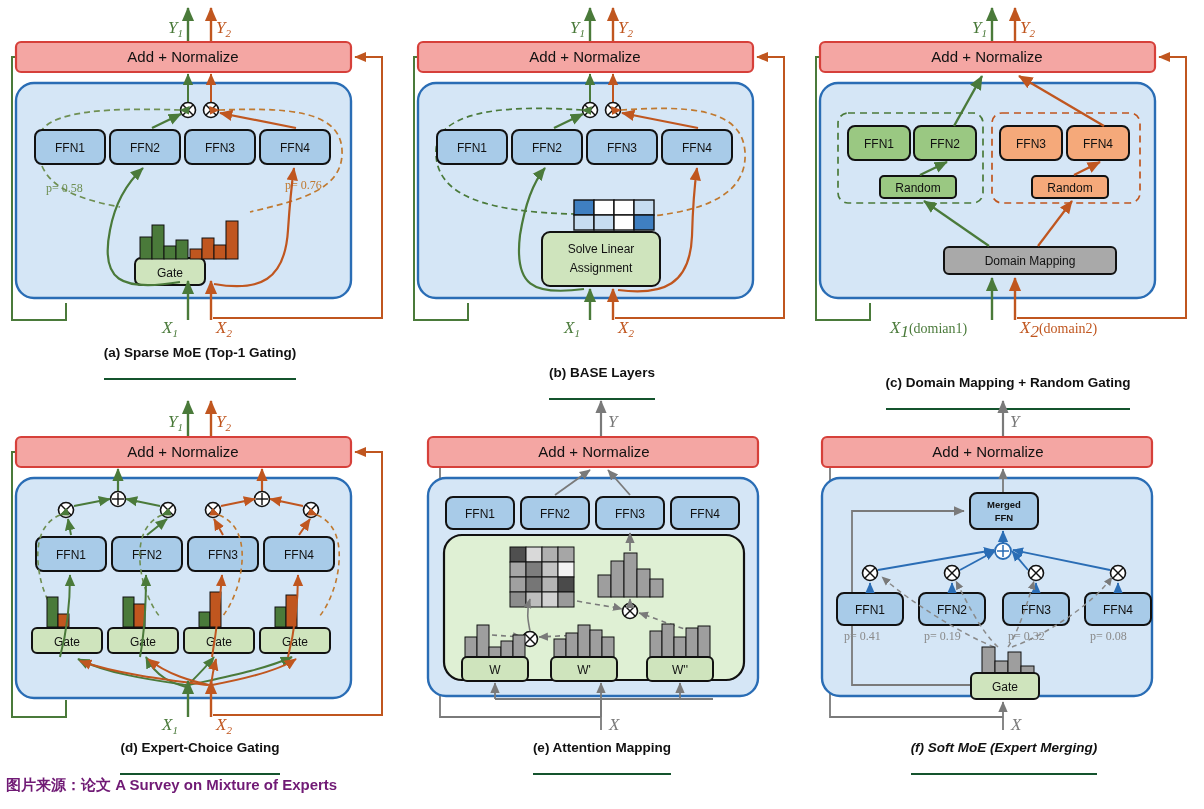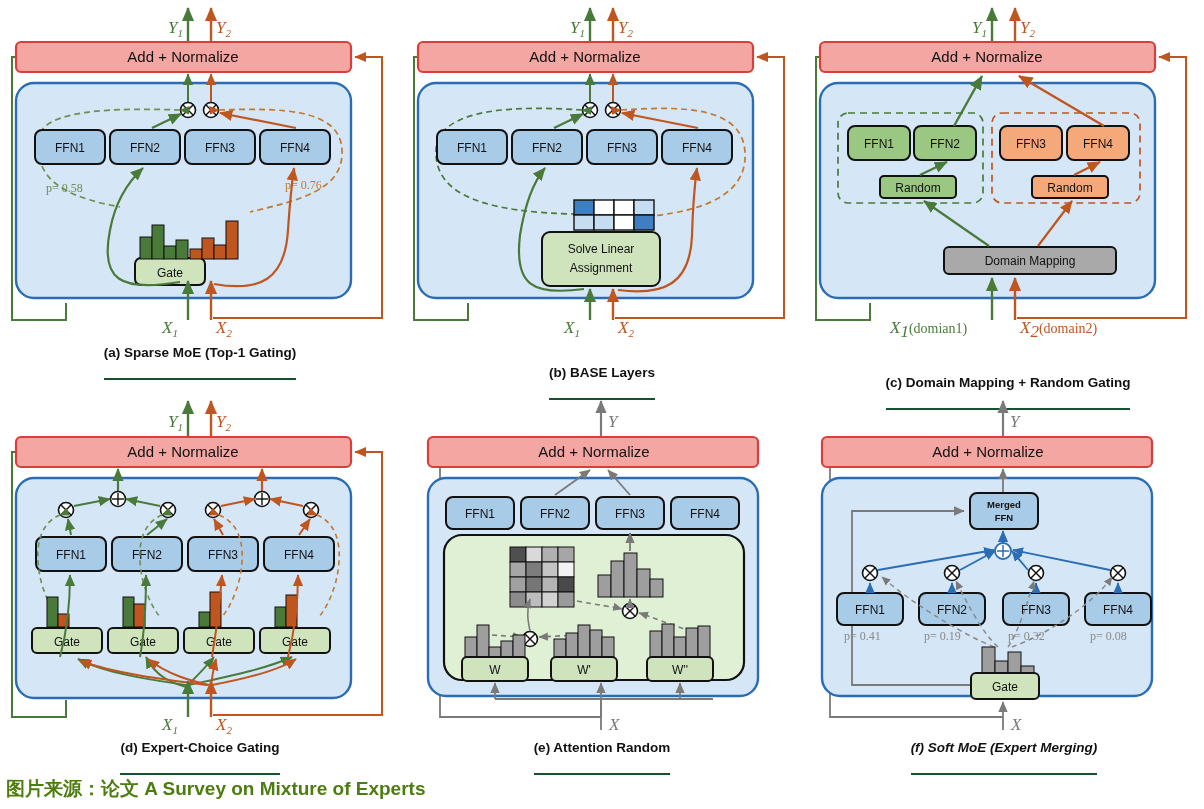--- a/index.html
+++ b/index.html
@@ -7,21 +7,21 @@
   .figure{position:absolute;left:0;top:0;width:984px;height:770px;}
   .panel{position:absolute;width:400px;height:385px;}
   .panel svg{display:block;}
   .cap{
     position:absolute;width:400px;text-align:center;
     font-family:"Liberation Sans",sans-serif;font-weight:bold;font-size:13.5px;color:#111;
   }
   .cap span{border-bottom:2px solid #14532d;padding-bottom:18px;}
   .source{
     position:absolute;left:6px;top:776px;
-    font-family:"Liberation Sans",sans-serif;font-weight:bold;font-size:19px;color:#4d7c0f;
+    font-family:"Liberation Sans",sans-serif;font-weight:bold;font-size:15px;color:#701a75;
     white-space:nowrap;
   }
   text{font-family:"Liberation Sans",sans-serif;}
   .lbl{font-size:15px;fill:#111;}
   .lblsm{font-size:12px;fill:#111;}
   .lblxs{font-size:9.5px;font-weight:bold;fill:#111;}
   .mathg{font-family:"Liberation Serif",serif;font-style:italic;font-size:17px;fill:#4a7a3a;}
   .matho{font-family:"Liberation Serif",serif;font-style:italic;font-size:17px;fill:#c0561f;}
   .mathgr{font-family:"Liberation Serif",serif;font-style:italic;font-size:17px;fill:#7a7a7a;}
   .plaing{font-family:"Liberation Serif",serif;font-size:14px;fill:#4a7a3a;}
@@ -530,21 +530,21 @@
       <text class="lblsm" x="278" y="289" text-anchor="middle">W''</text>
 
       <path d="M199,332 L199,314 M93,314 L311,314 M93,314 L93,300 M199,314 L199,300 M278,314 L278,300" fill="none" stroke="#7a7a7a" stroke-width="1.8"></path>
       <line x1="93" y1="308" x2="93" y2="298" stroke="#7a7a7a" stroke-width="1.8" marker-end="url(#agr)"></line>
       <line x1="199" y1="308" x2="199" y2="298" stroke="#7a7a7a" stroke-width="1.8" marker-end="url(#agr)"></line>
       <line x1="278" y1="308" x2="278" y2="298" stroke="#7a7a7a" stroke-width="1.8" marker-end="url(#agr)"></line>
       <line x1="199" y1="345" x2="199" y2="314" stroke="#7a7a7a" stroke-width="1.8"></line>
       <text class="mathgr" x="207" y="345">X</text>
     </svg>
   </div>
-  <div class="cap" style="left:402px;top:740px;"><span>(e) Attention Random</span></div>
+  <div class="cap" style="left:402px;top:740px;"><span>(e) Attention Mapping</span></div>
 
   <div class="panel" style="left:804px;top:385px;">
     <svg width="400" height="355" viewBox="0 0 400 355">
       <defs>
         <marker id="ab" markerWidth="7" markerHeight="7" refX="5.6" refY="3" orient="auto">
             <path d="M0,0.4 L6,3 L0,5.6 z" fill="#2a6db5"></path>
           </marker>
       </defs>
       <line x1="199" y1="55" x2="199" y2="16" stroke="#7a7a7a" stroke-width="2.2" marker-end="url(#agr)"></line>
       <text class="mathgr" x="206" y="42">Y</text>

